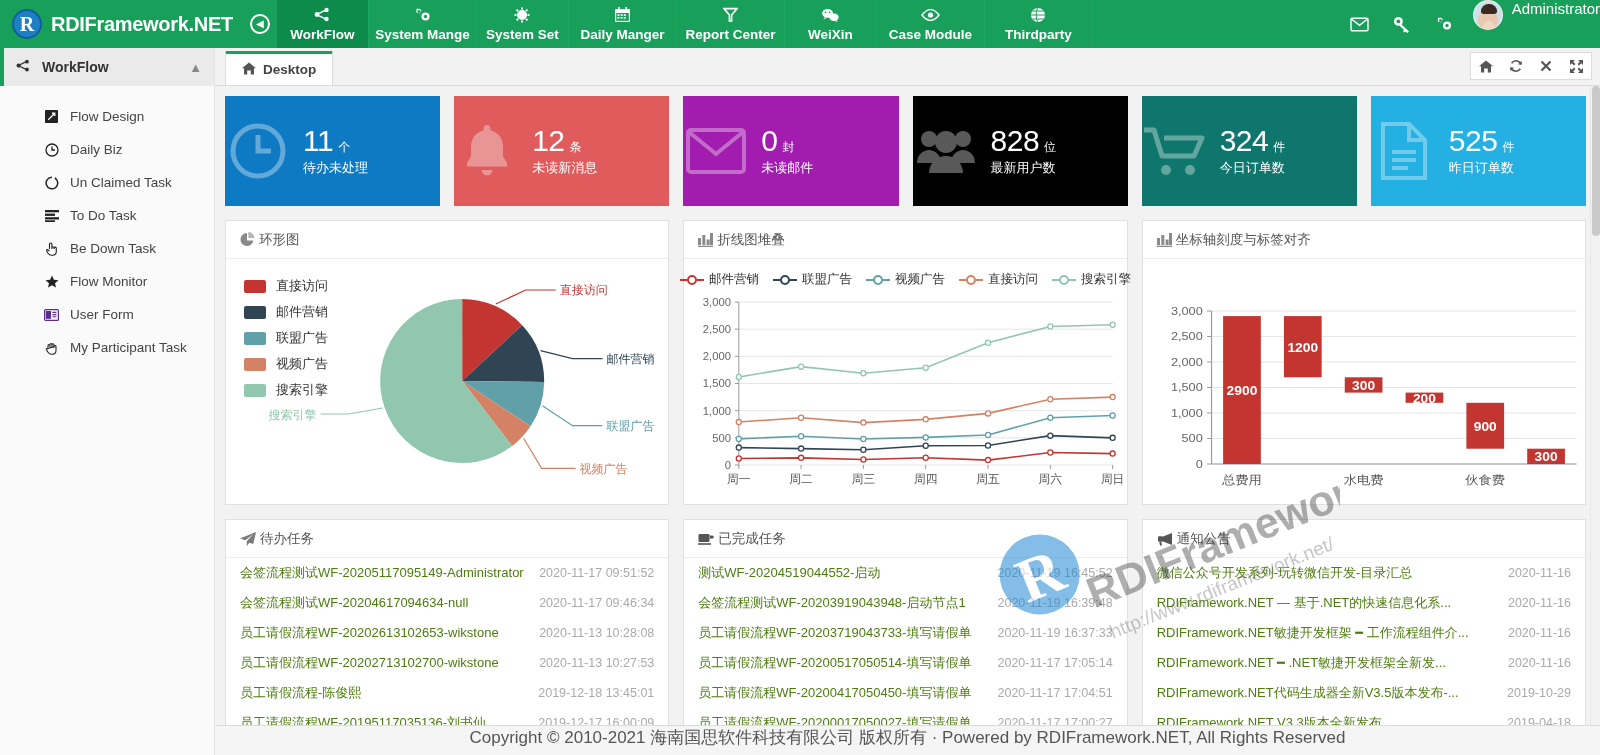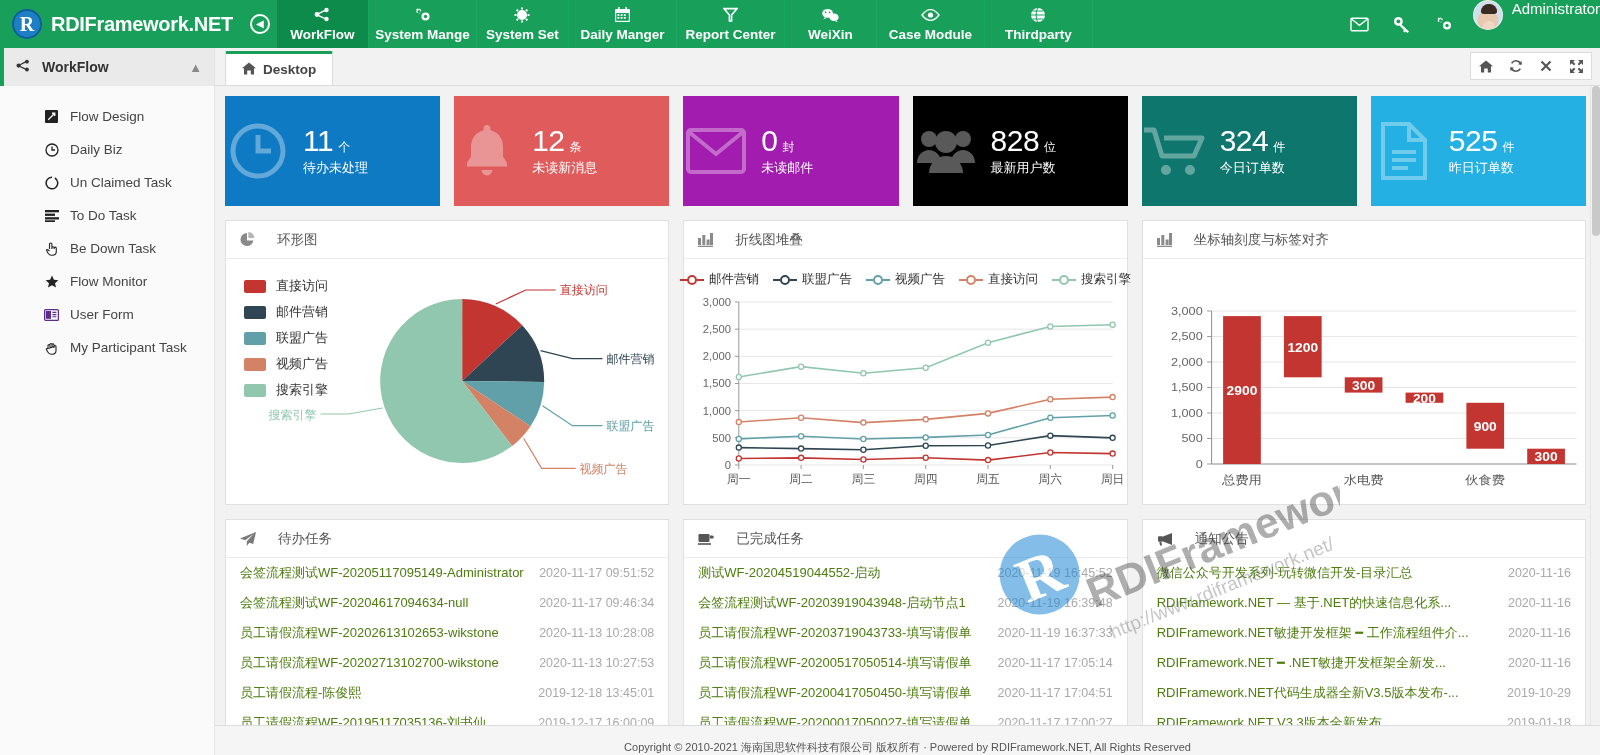--- a/index.html
+++ b/index.html
@@ -127,21 +127,21 @@
   .stat .stxt { margin-left: 14px; color: #fff; }
   .stat .snum { font-size: 30px; font-weight: 300; line-height: 1.05; letter-spacing: -.5px; }
   .stat .sunit { font-size: 12px; margin-left: 5px; font-weight: normal; }
   .stat .slab { font-size: 13px; margin-top: 2px; }
 
   
   .panelrow { display: flex; gap: 14px; margin-top: 14px; }
   .panel { background: #fff; border: 1px solid #e0e0e0; flex: 1; min-width: 0; }
   .phead {
     height: 38px; border-bottom: 1px solid #ececec; display: flex; align-items: center;
-    gap: 22px; padding: 0 14px; font-size: 13.5px; color: #555;
+    gap: 4px; padding: 0 14px; font-size: 13.5px; color: #555;
   }
   .phead .phi { color: #8a8a8a; font-size: 14px; display:flex; align-items:center;}
   .pbody { position: relative; }
 
   
   .chartbox { height: 245px; position: relative; }
 
   
   .pie-legend { position: absolute; left: 18px; top: 18px; }
   .pie-legend .lg { display: flex; align-items: center; gap: 10px; margin-bottom: 8px; }
@@ -176,22 +176,22 @@
   
   #vscroll {
     position: absolute; right: 0; top: 0; width: 10px; bottom: 0; background: #f2f2f2;
     border-left: 1px solid #e6e6e6; cursor: pointer;
   }
   #vscroll .thumb { position: absolute; top: 0; left: 1px; width: 8px; height: 150px; background: #c9c9c9; border-radius: 4px;}
 
   
   #footer {
     height: 30px; background: #f5f5f5; border-top: 1px solid #dcdcdc;
-    display: flex; align-items: flex-end; justify-content: center;
-    font-size: 11px; color: #555;
+    display: flex; align-items: flex-start; justify-content: center;
+    font-size: 17px; color: #555;
   }
 </style>
 </head>
 <body>
 
 <div id="topbar">
 
   <div id="brand">
     <div class="logo">
         <span>R</span>
@@ -903,21 +903,21 @@
               <div class="lrow">
                   <span class="lt">RDIFramework.NET ━ .NET敏捷开发框架全新发...</span>
                   <span class="ld">2020-11-16</span>
                 </div>
               <div class="lrow">
                   <span class="lt">RDIFramework.NET代码生成器全新V3.5版本发布-...</span>
                   <span class="ld">2019-10-29</span>
                 </div>
               <div class="lrow">
                   <span class="lt">RDIFramework.NET V3.3版本全新发布</span>
-                  <span class="ld">2019-01-18</span>
+                  <span class="ld">2019-04-18</span>
                 </div>
             </div>
           </div>
         </div>
 
       </div>
 
       <div id="watermark">
         <svg width="380" height="220" viewBox="0 0 380 220">
           <g transform="rotate(-22 190 110)">

